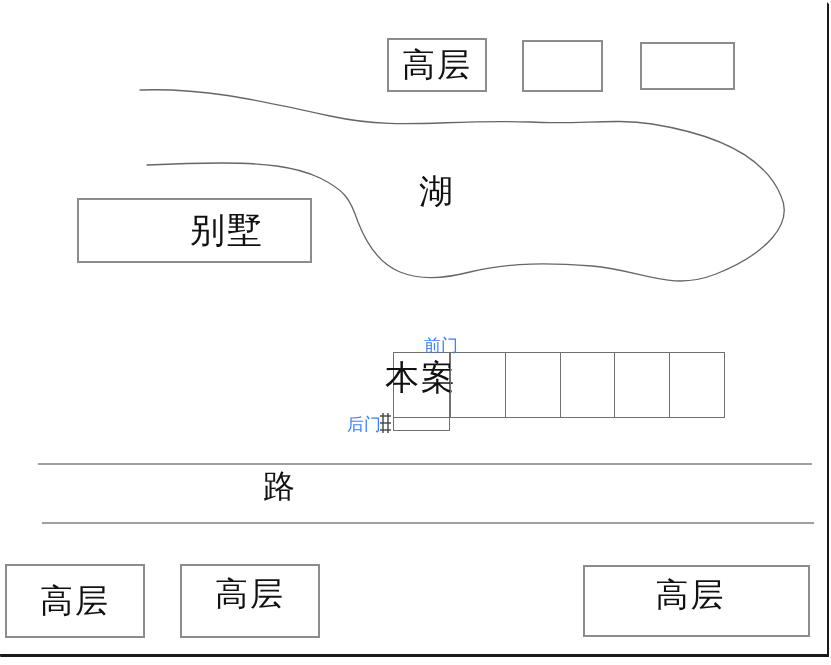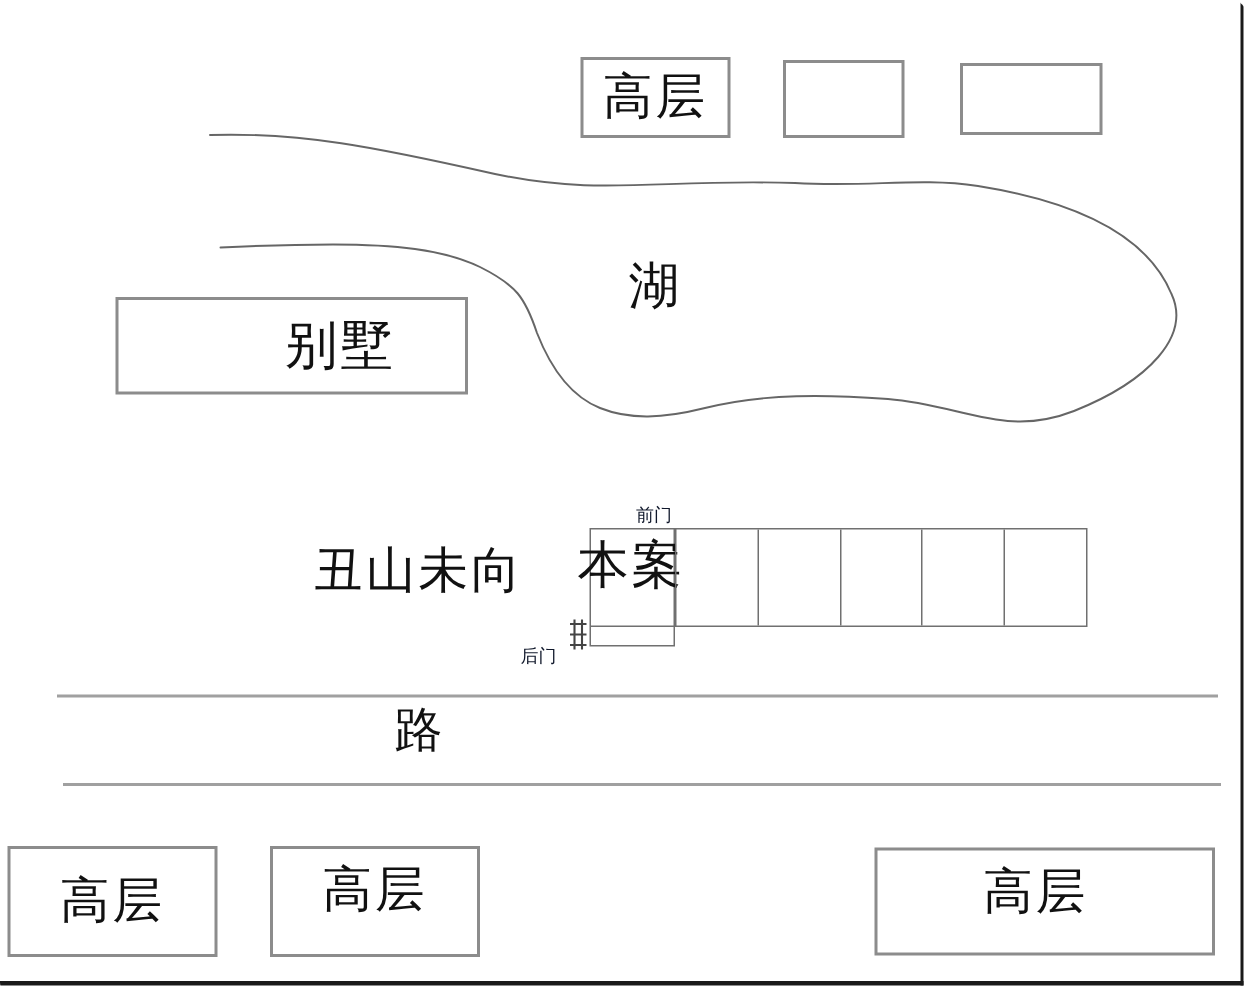--- a/index.html
+++ b/index.html
@@ -28,22 +28,22 @@
   }
   .big-label{
     font-size:33px;
     letter-spacing:2px;
     color:#111111;
     white-space:nowrap;
     line-height:1;
   }
   .small-label{
     position:absolute;
-    font-size:12px;
-    color:#0f172a;
+    font-size:17px;
+    color:#3b82f6;
     white-space:nowrap;
     line-height:1;
   }
   .road-line{
     position:absolute;
     height:2px;
     background:#a0a0a0;
   }
   .frame-line{
     position:absolute;
@@ -91,37 +91,36 @@
   </div>
   <div class="box" style="left:522px;top:40px;width:81px;height:52px;"></div>
   <div class="box" style="left:640px;top:42px;width:95px;height:48px;"></div>
 
   <span class="abs big-label" style="left:419px;top:175px;font-size:34px;">湖</span>
 
   <div class="box" style="left:77px;top:198px;width:235px;height:65px;justify-content:flex-start;">
     <span class="big-label" style="margin-left:111px;font-size:35px;">别墅</span>
   </div>
 
-  <span class="abs big-label" style="left:209px;top:365px;">丑山未向</span>
 
   <div class="thinbox" style="left:393px;top:352px;width:57px;height:79px;"></div>
 
   <div class="abs" style="left:394px;top:417px;width:56px;height:1px;background:#707070;"></div>
   <span class="abs big-label" style="left:385px;top:361px;font-size:34px;text-align:right;">本案</span>
 
   <div class="unit-row">
     <div class="unit-cell"></div>
     <div class="unit-cell"></div>
     <div class="unit-cell"></div>
     <div class="unit-cell"></div>
     <div class="unit-cell"></div>
   </div>
 
   <span class="small-label" style="left:424px;top:337px;">前门</span>
-  <span class="small-label" style="left:347px;top:432px;font-family:Liberation Mono, monospace;">后门</span>
+  <span class="small-label" style="left:347px;top:416px;">后门</span>
 
   <svg class="abs" style="left:379px;top:412px;" width="14" height="22" viewBox="0 0 14 22">
     <g stroke="#444444" stroke-width="1.4">
       <line x1="4" y1="1" x2="4" y2="21"></line>
       <line x1="9" y1="1" x2="9" y2="21"></line>
       <line x1="1" y1="4" x2="12" y2="4"></line>
       <line x1="1" y1="11" x2="12" y2="11"></line>
       <line x1="1" y1="18" x2="12" y2="18"></line>
     </g>
   </svg>

